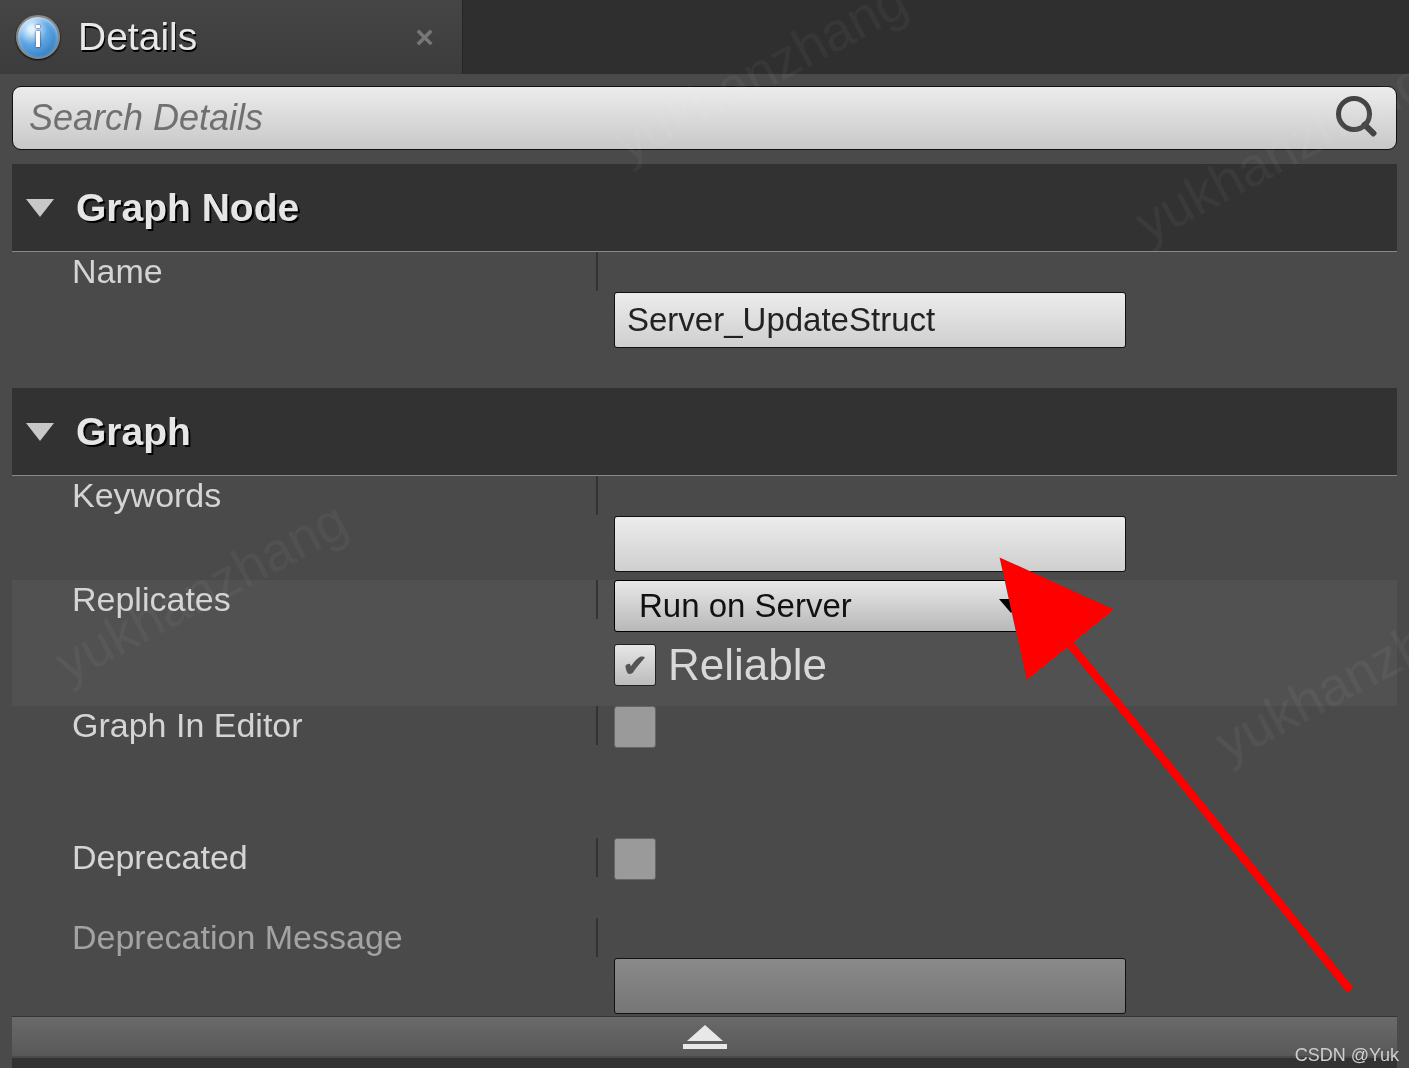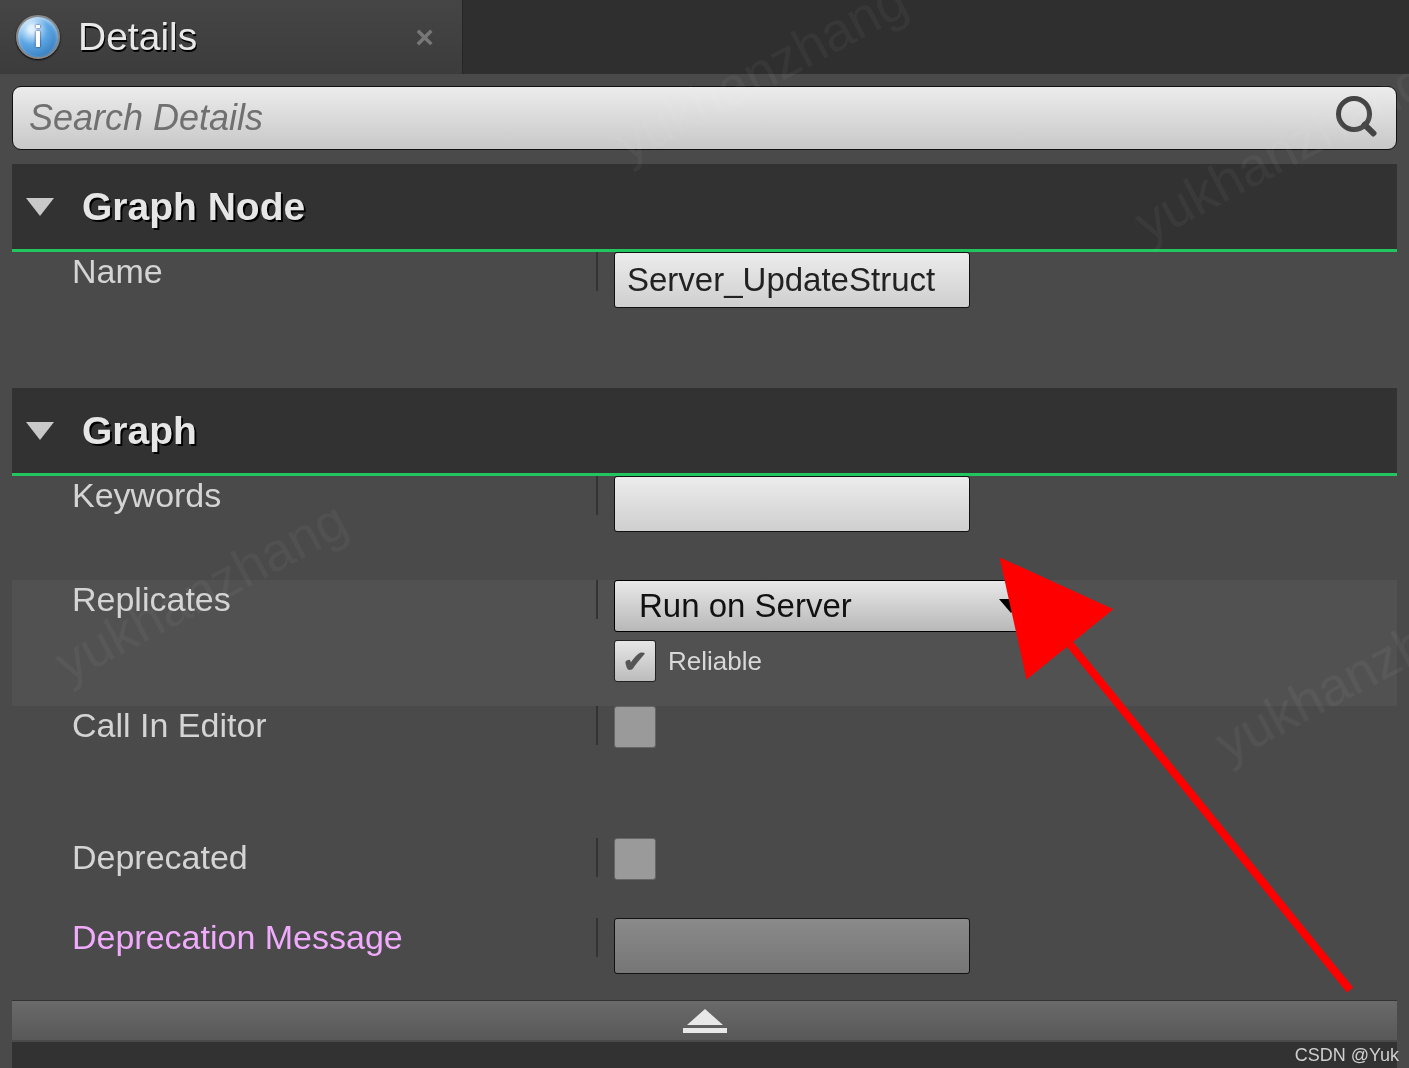--- a/index.html
+++ b/index.html
@@ -100,23 +100,23 @@
   
   .panel-body {
     padding: 0 12px;
   }
 
   .section-header {
     background: #323232;
     height: 88px;
     display: flex;
     align-items: center;
-    gap: 28px;
+    gap: 22px;
     padding: 0 14px;
-    border-bottom: 3px solid #22c55e;
+    border-bottom: 1px solid #22c55e;
     margin-top: 2px;
   }
   .disclosure {
     width: 0; height: 0;
     border-left: 14px solid transparent;
     border-right: 14px solid transparent;
     border-top: 18px solid #c8c8c8;
     transform-origin: center;
   }
   .section-title {
@@ -140,42 +140,43 @@
     flex: 0 0 586px;
     display: flex;
     align-items: center;
     padding-left: 60px;
     border-right: 2px solid #333;
   }
   .label-txt {
     font-size: 34px;
     color: #d4d4d4;
   }
-  .label-txt.muted { color: #f0abfc; }
+  .label-txt.muted { color: #a3a3a3; }
 
   .value-col {
     flex: 1;
     display: flex;
     flex-direction: column;
     justify-content: center;
     align-items: flex-start;
     padding-left: 16px;
     gap: 8px;
   }
 
   .text-field {
-    width: 356px;
+    width: 512px;
     height: 56px;
     background: linear-gradient(#ececec, #cfcfcf);
     border: 1px solid #111;
     border-radius: 3px;
     font-size: 33px;
     color: #222;
     padding: 0 12px;
     outline: none;
+    margin-top: 40px;
   }
   .text-field.disabled {
     background: linear-gradient(#8a8a8a, #767676);
     color: #bbb;
   }
 
   .dropdown {
     width: 434px;
     height: 52px;
     background: linear-gradient(#e8e8e8, #b8b8b8);
@@ -215,21 +216,21 @@
     content: "✔";
     font-size: 30px;
     color: #555;
     font-weight: bold;
   }
   .chk.grey {
     background: #9a9a9a;
     border: 1px solid #666;
   }
   .chk-label {
-    font-size: 26px;
+    font-size: 44px;
     color: #d8d8d8;
   }
 
   
   .spacer { height: 44px; background: #4a4a4a; }
   
   .mini-gap { height: 8px; background: #4a4a4a; }
 
   
   .expand-bar {
@@ -339,21 +340,21 @@
       </div>
       <div class="checkbox-row">
         <span class="chk checked"></span>
         <span class="chk-label">Reliable</span>
       </div>
     </div>
   </div>
 
   <div class="prop-row" style="min-height:88px;">
     <div class="label-col">
-      <span class="label-txt">Call In Editor</span>
+      <span class="label-txt">Graph In Editor</span>
     </div>
     <div class="value-col">
       <span class="chk grey"></span>
     </div>
   </div>
 
   <div class="spacer"></div>
 
   <div class="prop-row" style="min-height:80px;">
     <div class="label-col">

